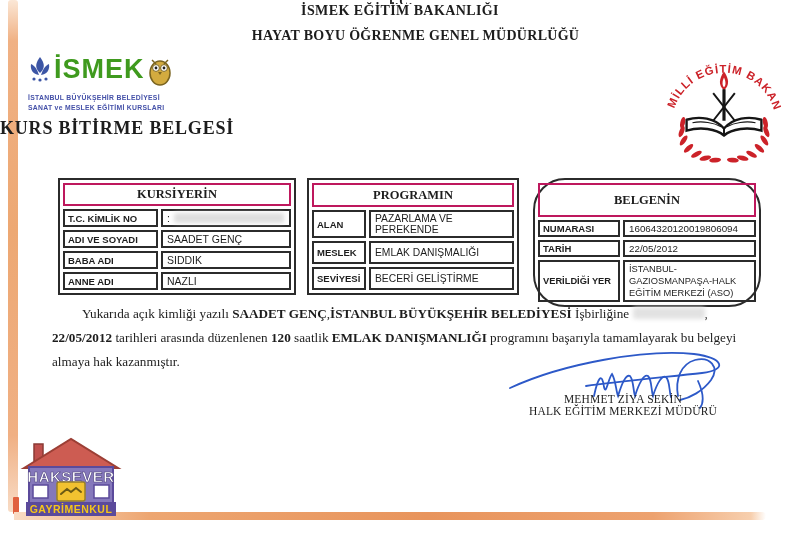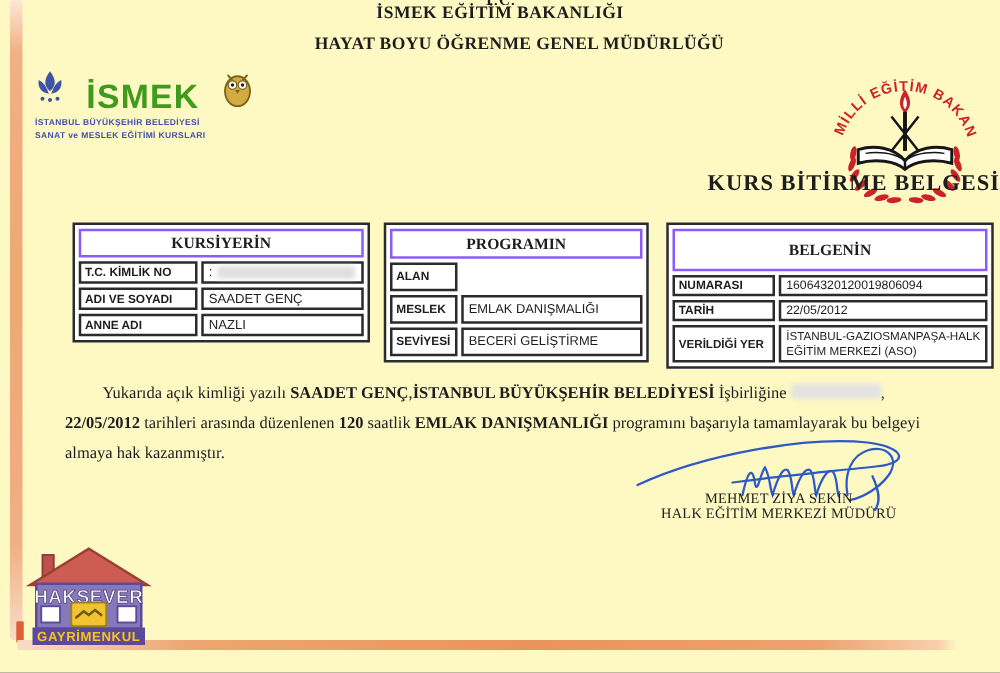--- a/index.html
+++ b/index.html
@@ -1,17 +1,17 @@
 <!DOCTYPE html>
 <html><head>
 <meta charset="utf-8">
 <style>
   html,body { margin:0; padding:0; background:#888; }
   .canvas {
-    position:relative; width:800px; height:538px; background:#fef9c3;
+    position:relative; width:800px; height:538px; background:#ffffff;
     font-family:"Liberation Serif", serif; color:#1d1d1d; overflow:hidden;
     margin:0 auto;
   }
   
   .edge-stripe {
     position:absolute; left:8px; top:0; width:10px; height:512px;
     background:linear-gradient(to bottom,#fbe7d6,#f0b184 8%,#eda873 45%,#f0b084 85%,#f8dcc6);
     border-radius:3px;
   }
   .edge-tick {
@@ -23,47 +23,47 @@
     background:linear-gradient(to right,#f9dcc5,#eda671 18%,#e8945c 55%,#eda26f 85%,#f7cfae 98%,rgba(255,255,255,0));
     border-radius:0 6px 6px 0;
   }
   
   .tc-clip { position:absolute; left:0; right:0; top:0; height:4px; overflow:hidden; text-align:center; }
   .tc-clip span { font-weight:bold; font-size:12px; position:relative; top:-9px; letter-spacing:1px; }
   .ministry-1 { position:absolute; left:0; right:0; top:3px; text-align:center;
     font-weight:bold; font-size:14px; letter-spacing:.4px; }
   .ministry-2 { position:absolute; left:0; right:0; top:28px; text-align:center;
     font-weight:bold; font-size:14px; letter-spacing:.3px;margin-left:31px; }
-  .cert-title { position:absolute; left:0; right:0; top:136px; text-align:right;
+  .cert-title { position:absolute; left:0; right:0; top:118px; text-align:left;
     font-weight:bold; font-size:18px; letter-spacing:.8px; }
   
   .ismek { position:absolute; left:28px; top:56px; width:160px; }
-  .ismek-row { display:flex; align-items:flex-end; gap:17px; }
+  .ismek-row { display:flex; align-items:flex-start; gap:2px; }
   .ismek-word { font-family:"Liberation Sans",sans-serif; font-weight:bold; font-size:27px;
     color:#3f9a1e; letter-spacing:1px; line-height:1; }
   .ismek-sub { font-family:"Liberation Sans",sans-serif; font-weight:bold; font-size:6.8px;
     color:#4450a8; letter-spacing:.3px; line-height:1.5; margin-top:3px; }
   
   .cert-table { position:absolute; border:2px solid #2b2b2b; padding:3px; box-sizing:border-box; background:#fff; }
-  .thead { border:2px solid #8b5cf6; text-align:center; font-weight:bold; font-size:12.5px;
+  .thead { border:2px solid #be185d; text-align:center; font-weight:bold; font-size:12.5px;
     font-family:"Liberation Serif",serif; display:flex; align-items:center; justify-content:center; }
   .trow { display:flex; margin-top:3px; }
   .tlabel { border:2px solid #2b2b2b; font-family:"Liberation Sans",sans-serif; font-weight:bold;
     font-size:9.5px; padding:1px 2px 1px 3px; box-sizing:border-box; display:flex; align-items:center; }
   .tvalue { border:2px solid #2b2b2b; margin-left:3px; flex:1; font-family:"Liberation Sans",sans-serif;
     font-size:10.5px; padding:1px 2px 1px 4px; box-sizing:border-box; display:flex; align-items:center; }
   #table-kursiyerin { left:58px; top:178px; width:238px; }
   #table-kursiyerin .thead { height:19px; }
   #table-kursiyerin .tlabel { width:95px; min-height:17px; }
   #table-kursiyerin .tvalue { min-height:17px; }
   #table-programin { left:307px; top:178px; width:212px; }
   #table-programin .thead { height:20px; }
   #table-programin .tlabel { width:54px; min-height:23px; }
   #table-programin .tvalue { min-height:23px; font-size:10.3px; }
-  #table-belgenin { left:533px; top:178px; width:262px; }
+  #table-belgenin { left:533px; top:178px; width:228px;border-radius:32px; }
   #table-belgenin .thead { height:30px; }
   #table-belgenin .tlabel { width:82px; min-height:14px; }
   #table-belgenin .tvalue { min-height:14px; font-size:9.8px; }
   #table-belgenin .trow:last-child .tlabel,
   #table-belgenin .trow:last-child .tvalue { min-height:30px; font-size:9.3px; line-height:1.3; }
   .redact-sm { display:inline-block; width:110px; height:10px; background:#dedede;
     filter:blur(2px); border-radius:2px; margin-left:4px; }
   
   .statement { position:absolute; left:52px; top:302px; width:712px;
     font-size:13.2px; line-height:24px; text-indent:30px; }
@@ -175,29 +175,34 @@
       <div class="tvalue">
           <span>:</span>
           <span class="redact-sm"></span>
         </div>
     </div>
     <div class="trow">
       <div class="tlabel">ADI VE SOYADI</div>
       <div class="tvalue">SAADET GENÇ</div>
     </div>
     <div class="trow">
+      <div class="tlabel">BABA ADI</div>
+      <div class="tvalue">SIDDIK</div>
+    </div>
+    <div class="trow">
       <div class="tlabel">ANNE ADI</div>
       <div class="tvalue">NAZLI</div>
     </div>
   </div>
 
   <div class="cert-table" id="table-programin">
     <div class="thead">PROGRAMIN</div>
     <div class="trow">
       <div class="tlabel">ALAN</div>
+      <div class="tvalue">PAZARLAMA VE PEREKENDE</div>
     </div>
     <div class="trow">
       <div class="tlabel">MESLEK</div>
       <div class="tvalue">EMLAK DANIŞMALIĞI</div>
     </div>
     <div class="trow">
       <div class="tlabel">SEVİYESİ</div>
       <div class="tvalue">BECERİ GELİŞTİRME</div>
     </div>
   </div>

